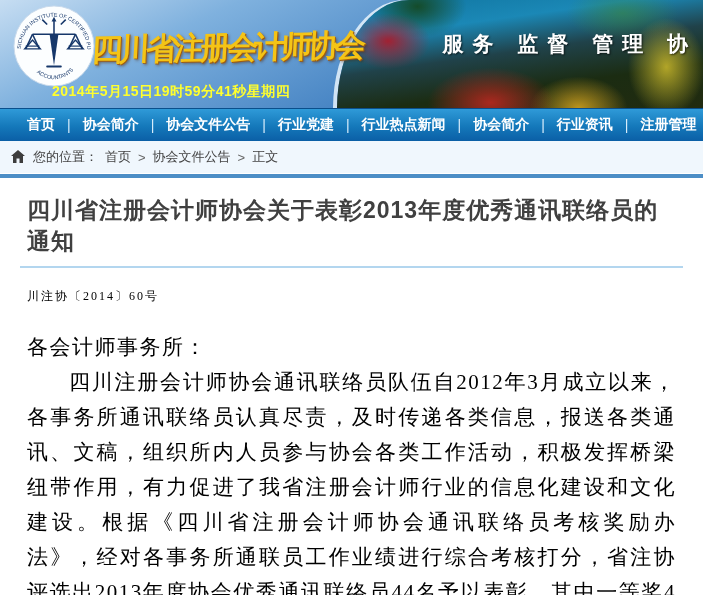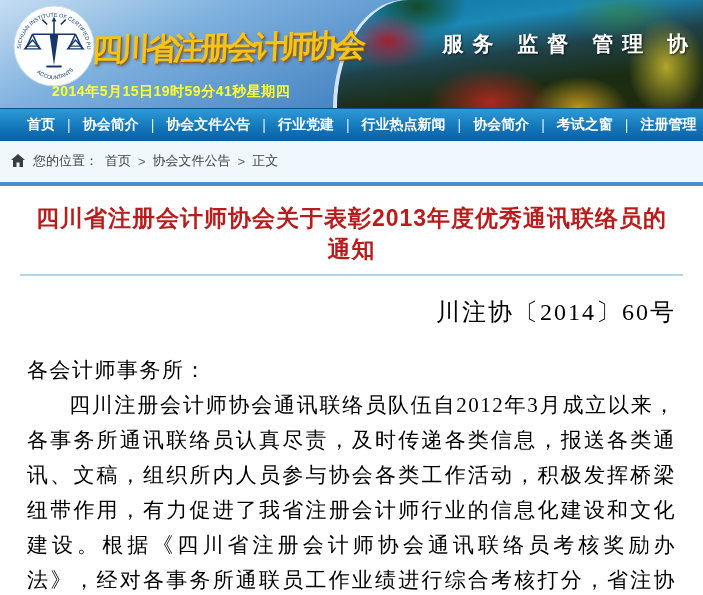--- a/index.html
+++ b/index.html
@@ -51,39 +51,39 @@
     height:33px; display:flex; align-items:center; padding-left:18px;
     background:linear-gradient(#2f9ad8 0%, #1478ba 55%, #0b5fa6 100%);
     border-top:1px solid #0a4f8c;
     color:#fff; font-size:14px; font-weight:bold; white-space:nowrap;
   }
   .nav a { color:#fff; text-decoration:none; padding:0 9px; cursor:pointer; }
   .nav .sep { color:#d6ecfb; padding:0 3px; font-weight:normal; }
 
   
   .breadcrumb {
-    height:40px; display:flex; align-items:center; gap:7px;
+    height:32px; display:flex; align-items:center; gap:7px;
     background:#f0f7fd; padding:0 10px; color:#444; font-size:13px;
   }
   .breadcrumb a { color:#444; text-decoration:none; cursor:pointer; }
   .bc-sep { color:#666; }
   .blue-bar { height:4px; background:#4c8ec6; margin-top:1px; }
 
   
   .content { padding:0 27px; background:#fff; }
   .article-title {
-    margin:17px 0 9px; text-align:center;
-    font-size:23px; font-weight:bold; color:#b91c1c; letter-spacing:1px;
+    margin:17px 0 9px; text-align:left;
+    font-size:23px; font-weight:bold; color:#404040; letter-spacing:1px;
   }
   .divider { border:none; border-top:1px solid #b3d6ef; margin:0 -7px; }
   .pub-row { text-align:center; color:#c00000; font-size:13px; padding:7px 0 9px; }
   .pub-label { font-weight:bold; }
   .doc-number {
-    margin-top:20px; text-align:right; color:#000;
-    font-family:"Liberation Serif", serif; font-size:24px; letter-spacing:2px;
+    margin-top:20px; text-align:left; color:#000;
+    font-family:"Liberation Serif", serif; font-size:12px; letter-spacing:2px;
   }
   .body-block {
     font-family:"Liberation Serif", serif; font-size:21px; line-height:35px;
     letter-spacing:1.5px; color:#000; text-align:justify;
   }
   .salutation { margin:25px 0 0; }
   .body-para { margin:0; text-indent:2em; }
 </style>
 </head>
 <body>
@@ -138,21 +138,21 @@
     <a>协会简介</a>
     <span class="sep">|</span>
     <a>协会文件公告</a>
     <span class="sep">|</span>
     <a>行业党建</a>
     <span class="sep">|</span>
     <a>行业热点新闻</a>
     <span class="sep">|</span>
     <a>协会简介</a>
     <span class="sep">|</span>
-    <a>考试之窗</a>
+    <a>行业资讯</a>
     <span class="sep">|</span>
     <a>注册管理</a>
 
   </nav>
 
   <div class="breadcrumb">
     <svg width="16" height="14" viewBox="0 0 16 14">
       <path d="M8 0 L15 6 L13 6 L13 13 L9.5 13 L9.5 8.5 L6.5 8.5 L6.5 13 L3 13 L3 6 L1 6 Z" fill="#3d3d3d"></path>
     </svg>
     <span>您的位置：</span>

